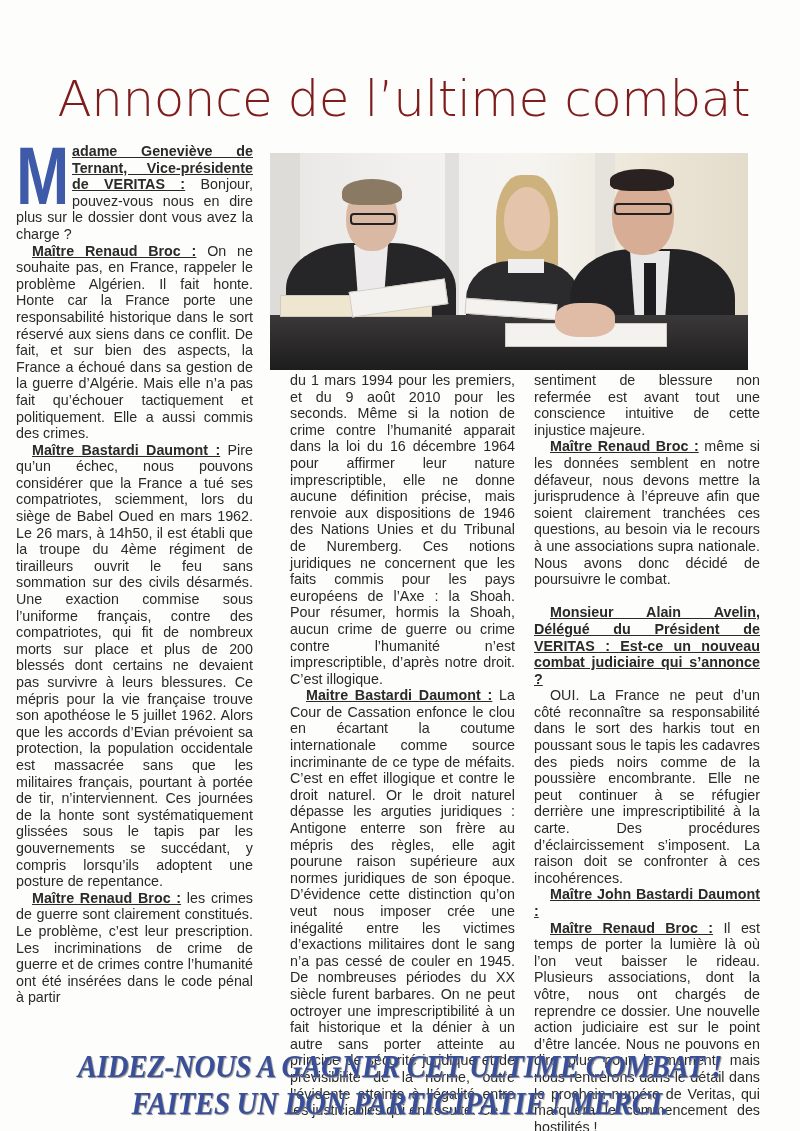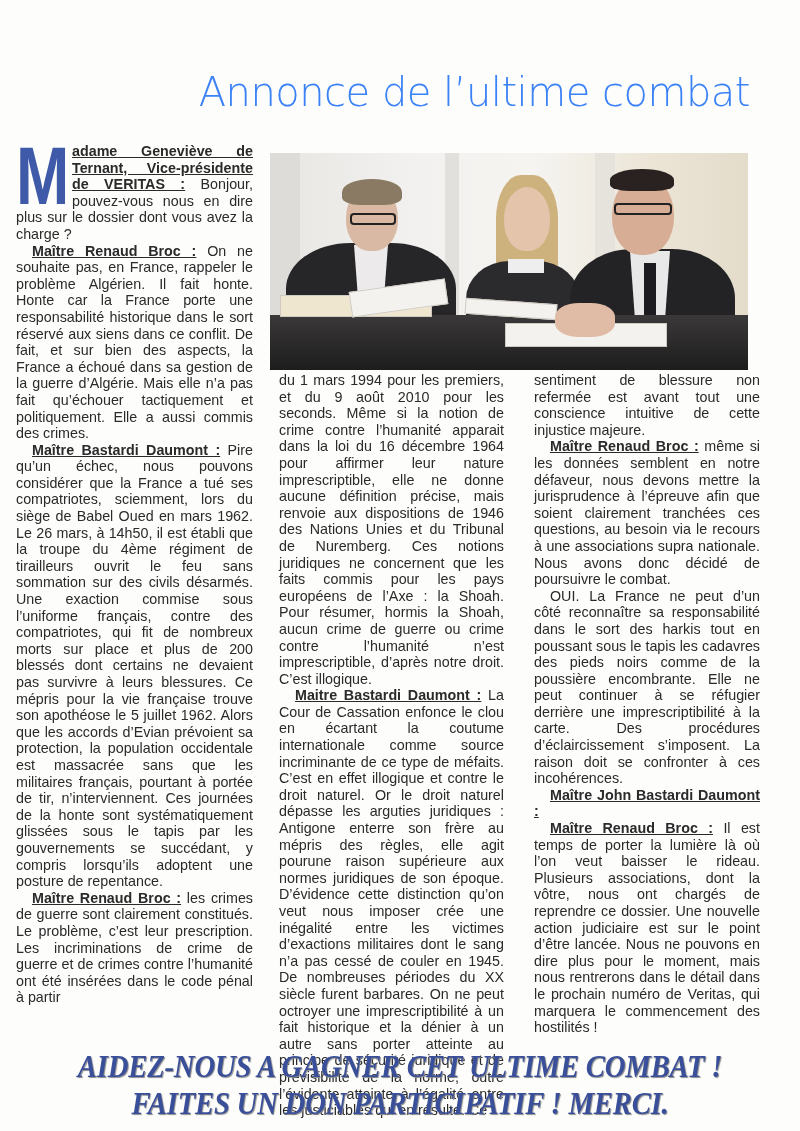--- a/index.html
+++ b/index.html
@@ -8,37 +8,37 @@
     background: #fdfdfc;
     font-family: "Liberation Sans", sans-serif;
     color: #2a2a2a;
     position: relative;
   }
   .title {
     position: absolute; right: 50px; top: 42px;
     text-align: right;
     font-family: "DejaVu Sans", sans-serif;
     font-weight: 200;
-    font-size: 40px; line-height: 46px;
-    color: #3b82f6;
+    font-size: 50px; line-height: 46px;
+    color: #7f1d1d;
     letter-spacing: -0.5px;
   }
   .title span { display: block; }
   .col {
     position: absolute;
     font-size: 14.3px;
     line-height: 16.6px;
     text-align: justify;
   }
   .col p { margin: 0; text-indent: 16px; }
   .col p.noind { text-indent: 0; }
   .col p.gap { margin-top: 16.6px; }
   .col b { font-weight: bold; text-decoration: underline; }
   .col1 { left: 16px; top: 143px; width: 237px; }
-  .col2 { left: 279px; top: 372px; width: 225px; }
+  .col2 { left: 290px; top: 372px; width: 225px; }
   .col3 { left: 534px; top: 372px; width: 226px; }
   .dropcap {
     float: left;
     width: 50px; height: 62px;
     background: transparent;
     color: #3e5aa8;
     font-family: "Liberation Sans", sans-serif;
     font-weight: bold;
     font-size: 82px;
     line-height: 62px;
@@ -131,20 +131,21 @@
 </div>
 
 <div class="col col2">
   <p class="noind">du 1 mars 1994 pour les premiers, et du 9 août 2010 pour les seconds. Même si la notion de crime contre l’humanité apparait dans la loi du 16 décembre 1964 pour affirmer leur nature imprescriptible, elle ne donne aucune définition précise, mais renvoie aux dispositions de 1946 des Nations Unies et du Tribunal de Nuremberg. Ces notions juridiques ne concernent que les faits commis pour les pays européens de l’Axe : la Shoah. Pour résumer, hormis la Shoah, aucun crime de guerre ou crime contre l’humanité n’est imprescriptible, d’après notre droit. C’est illogique.</p>
   <p><b>Maitre Bastardi Daumont :</b><span> La Cour de Cassation enfonce le clou en écartant la coutume internationale comme source incriminante de ce type de méfaits. C’est en effet illogique et contre le droit naturel. Or le droit naturel dépasse les arguties juridiques : Antigone enterre son frère au mépris des règles, elle agit pourune raison supérieure aux normes juridiques de son époque. D’évidence cette distinction qu’on veut nous imposer crée une inégalité entre les victimes d’exactions militaires dont le sang n’a pas cessé de couler en 1945. De nombreuses périodes du XX siècle furent barbares. On ne peut octroyer une imprescriptibilité à un fait historique et la dénier à un autre sans porter atteinte au principe de sécurité juridique et de prévisibilité de la norme, outre l’évidente atteinte à l’égalité entre les justiciables qui en résulte. Ce</span></p>
 </div>
 
 <div class="col col3">
   <p class="noind">sentiment de blessure non refermée est avant tout une conscience intuitive de cette injustice majeure.</p>
   <p><b>Maître Renaud Broc :</b><span> même si les données semblent en notre défaveur, nous devons mettre la jurisprudence à l’épreuve afin que soient clairement tranchées ces questions, au besoin via le recours à une associations supra nationale. Nous avons donc décidé de poursuivre le combat.</span></p>
+  <p class="gap"><b>Monsieur Alain Avelin, Délégué du Président de VERITAS : Est-ce un nouveau combat judiciaire qui s’annonce ?</b></p>
   <p>OUI. La France ne peut d’un côté reconnaître sa responsabilité dans le sort des harkis tout en poussant sous le tapis les cadavres des pieds noirs comme de la poussière encombrante. Elle ne peut continuer à se réfugier derrière une imprescriptibilité à la carte. Des procédures d’éclaircissement s’imposent. La raison doit se confronter à ces incohérences.</p>
   <p><b>Maître John Bastardi Daumont :</b></p>
   <p><b>Maître Renaud Broc :</b><span> Il est temps de porter la lumière là où l’on veut baisser le rideau. Plusieurs associations, dont la vôtre, nous ont chargés de reprendre ce dossier. Une nouvelle action judiciaire est sur le point d’être lancée. Nous ne pouvons en dire plus pour le moment, mais nous rentrerons dans le détail dans le prochain numéro de Veritas, qui marquera le commencement des hostilités !</span></p>
 </div>
 
 <div class="cta">
   <span>AIDEZ-NOUS A GAGNER CET ULTIME COMBAT !</span>
   <span>FAITES UN DON PARTICIPATIF ! MERCI.</span>
 </div>
 

